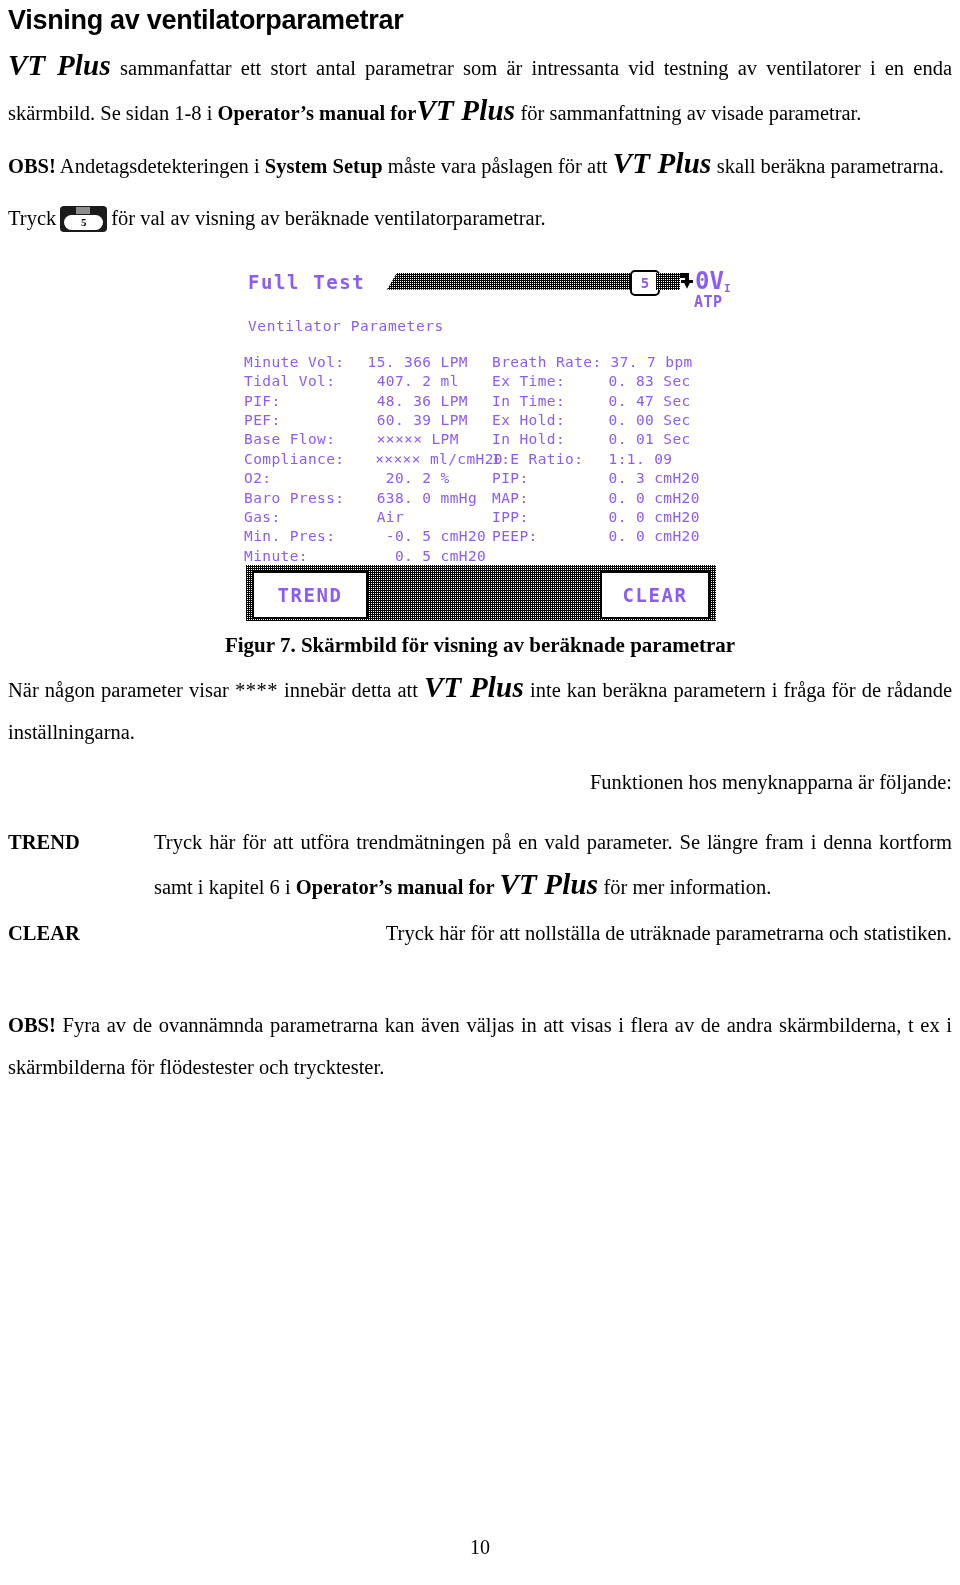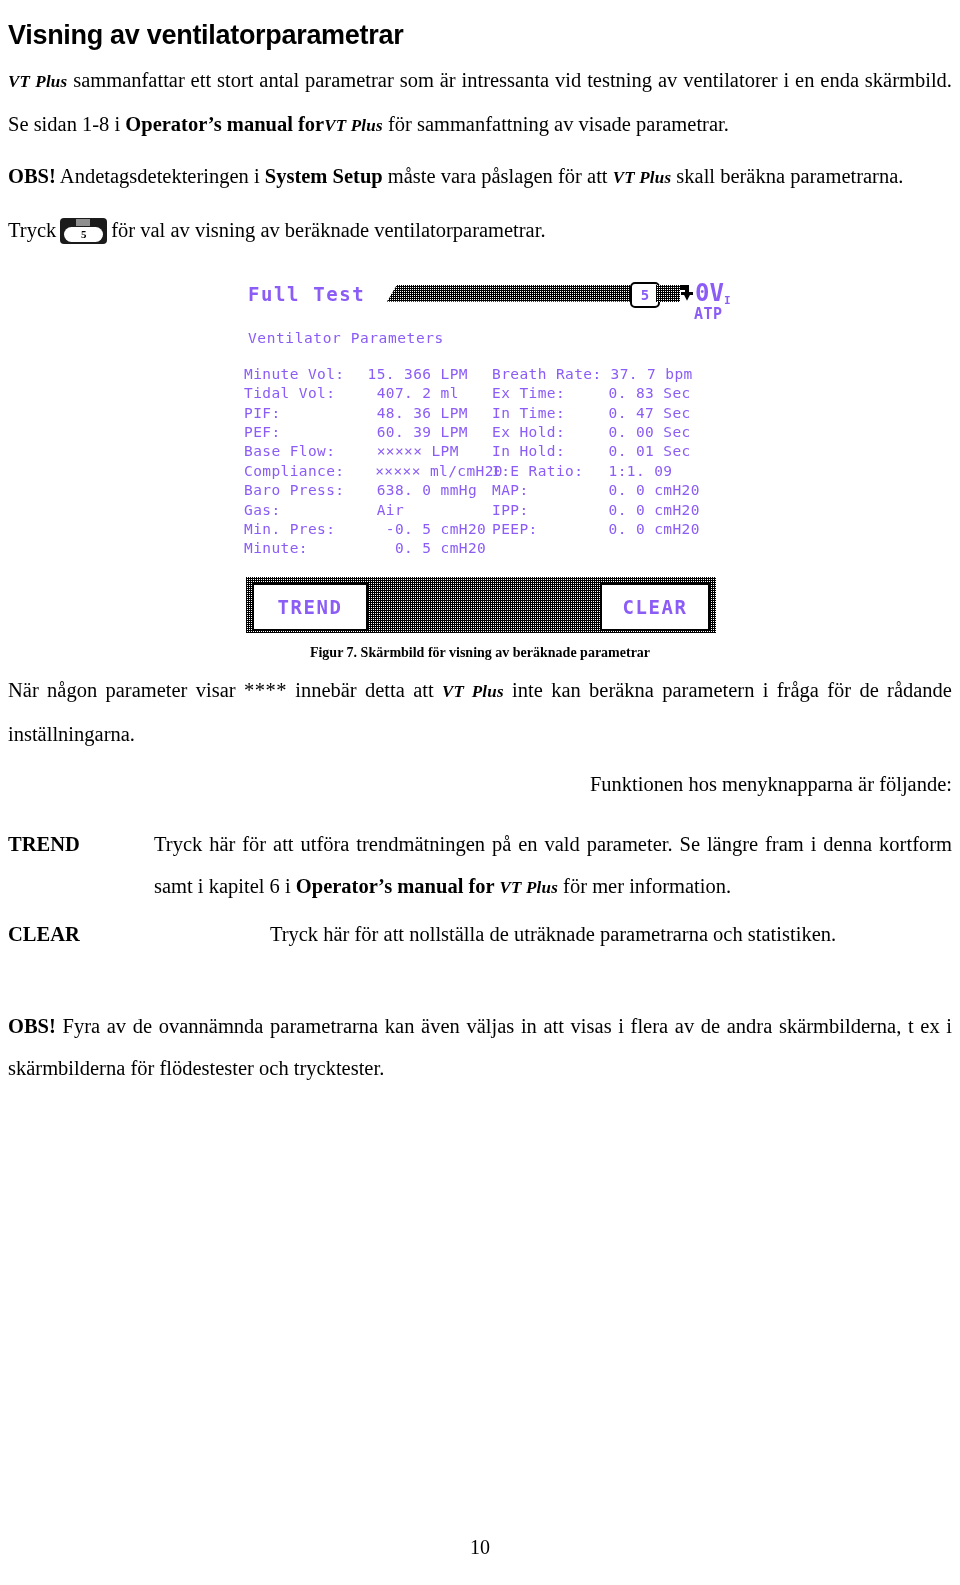--- a/index.html
+++ b/index.html
@@ -17,21 +17,21 @@
   }
   .page {
     position: relative;
     width: 960px;
     height: 1585px;
     padding: 0;
   }
   .content {
     position: absolute;
     left: 8px;
-    top: 15px;
+    top: 0;
     width: 944px;
   }
 
   
   h1.doc-title {
     font-family: "Liberation Sans", "DejaVu Sans", sans-serif;
     font-size: 27px;
     font-weight: bold;
     letter-spacing: -0.3px;
     margin: 6px 0 0 0;
@@ -42,21 +42,21 @@
     line-height: 42px;
     margin: 8px 0 0 0;
     text-align: justify;
     text-justify: inter-word;
   }
   p.body-par.nojust { text-align: right; }
   .b { font-weight: bold; }
   .vtplus {
     font-style: italic;
     font-weight: bold;
-    font-size: 17px;
+    font-size: 29px;
     letter-spacing: 0.2px;
   }
   .stars { letter-spacing: 0.5px; }
 
   
   .tryck-line {
     font-size: 20.5px;
     line-height: 30px;
     margin-top: 16px;
     display: block;
@@ -255,42 +255,42 @@
     letter-spacing: 1.6px;
     line-height: 44px;
     text-align: center;
   }
   .softkey.left { left: 6px; width: 112px; }
   .softkey.right { right: 6px; width: 106px; }
 
   .fig-caption {
     font-family: "Liberation Serif", "DejaVu Serif", serif;
     font-weight: bold;
-    font-size: 14px;
+    font-size: 21px;
     text-align: center;
     margin-top: 2px;
   }
 
   
   .deflist { margin-top: 18px; }
   .defrow { display: flex; margin-top: 4px; }
   .defterm {
     width: 146px;
     flex: 0 0 146px;
     font-weight: bold;
     font-size: 20.5px;
     line-height: 42px;
   }
   .defdesc {
     flex: 1 1 auto;
     font-size: 20.5px;
     line-height: 42px;
     text-align: justify;
   }
-  .defdesc.nojust { text-align: center; }
+  .defdesc.nojust { text-align: right; }
 
   .page-number {
     position: absolute;
     left: 0;
     top: 1536px;
     width: 960px;
     text-align: center;
     font-size: 20px;
     font-family: "Liberation Serif", "DejaVu Serif", serif;
   }
@@ -351,20 +351,24 @@
           <div class="param-row">
             <div class="col-left"><span class="lbl">Base Flow:</span><span class="val"> ××××× LPM</span></div>
             <div class="col-right"><span class="lbl">In Hold:</span><span class="val">0. 01 Sec</span></div>
           </div>
 
           <div class="param-row">
             <div class="col-left"><span class="lbl">Compliance:</span><span class="val"> ××××× ml/cmH20</span></div>
             <div class="col-right"><span class="lbl">I:E Ratio:</span><span class="val">1:1. 09</span></div>
           </div>
 
+          <div class="param-row">
+            <div class="col-left"><span class="lbl">O2:</span><span class="val">  20. 2 %</span></div>
+            <div class="col-right"><span class="lbl">PIP:</span><span class="val">0. 3 cmH20</span></div>
+          </div>
 
           <div class="param-row">
             <div class="col-left"><span class="lbl">Baro Press:</span><span class="val"> 638. 0 mmHg</span></div>
             <div class="col-right"><span class="lbl">MAP:</span><span class="val">0. 0 cmH20</span></div>
           </div>
 
           <div class="param-row">
             <div class="col-left"><span class="lbl">Gas:</span><span class="val"> Air</span></div>
             <div class="col-right"><span class="lbl">IPP:</span><span class="val">0. 0 cmH20</span></div>
           </div>

